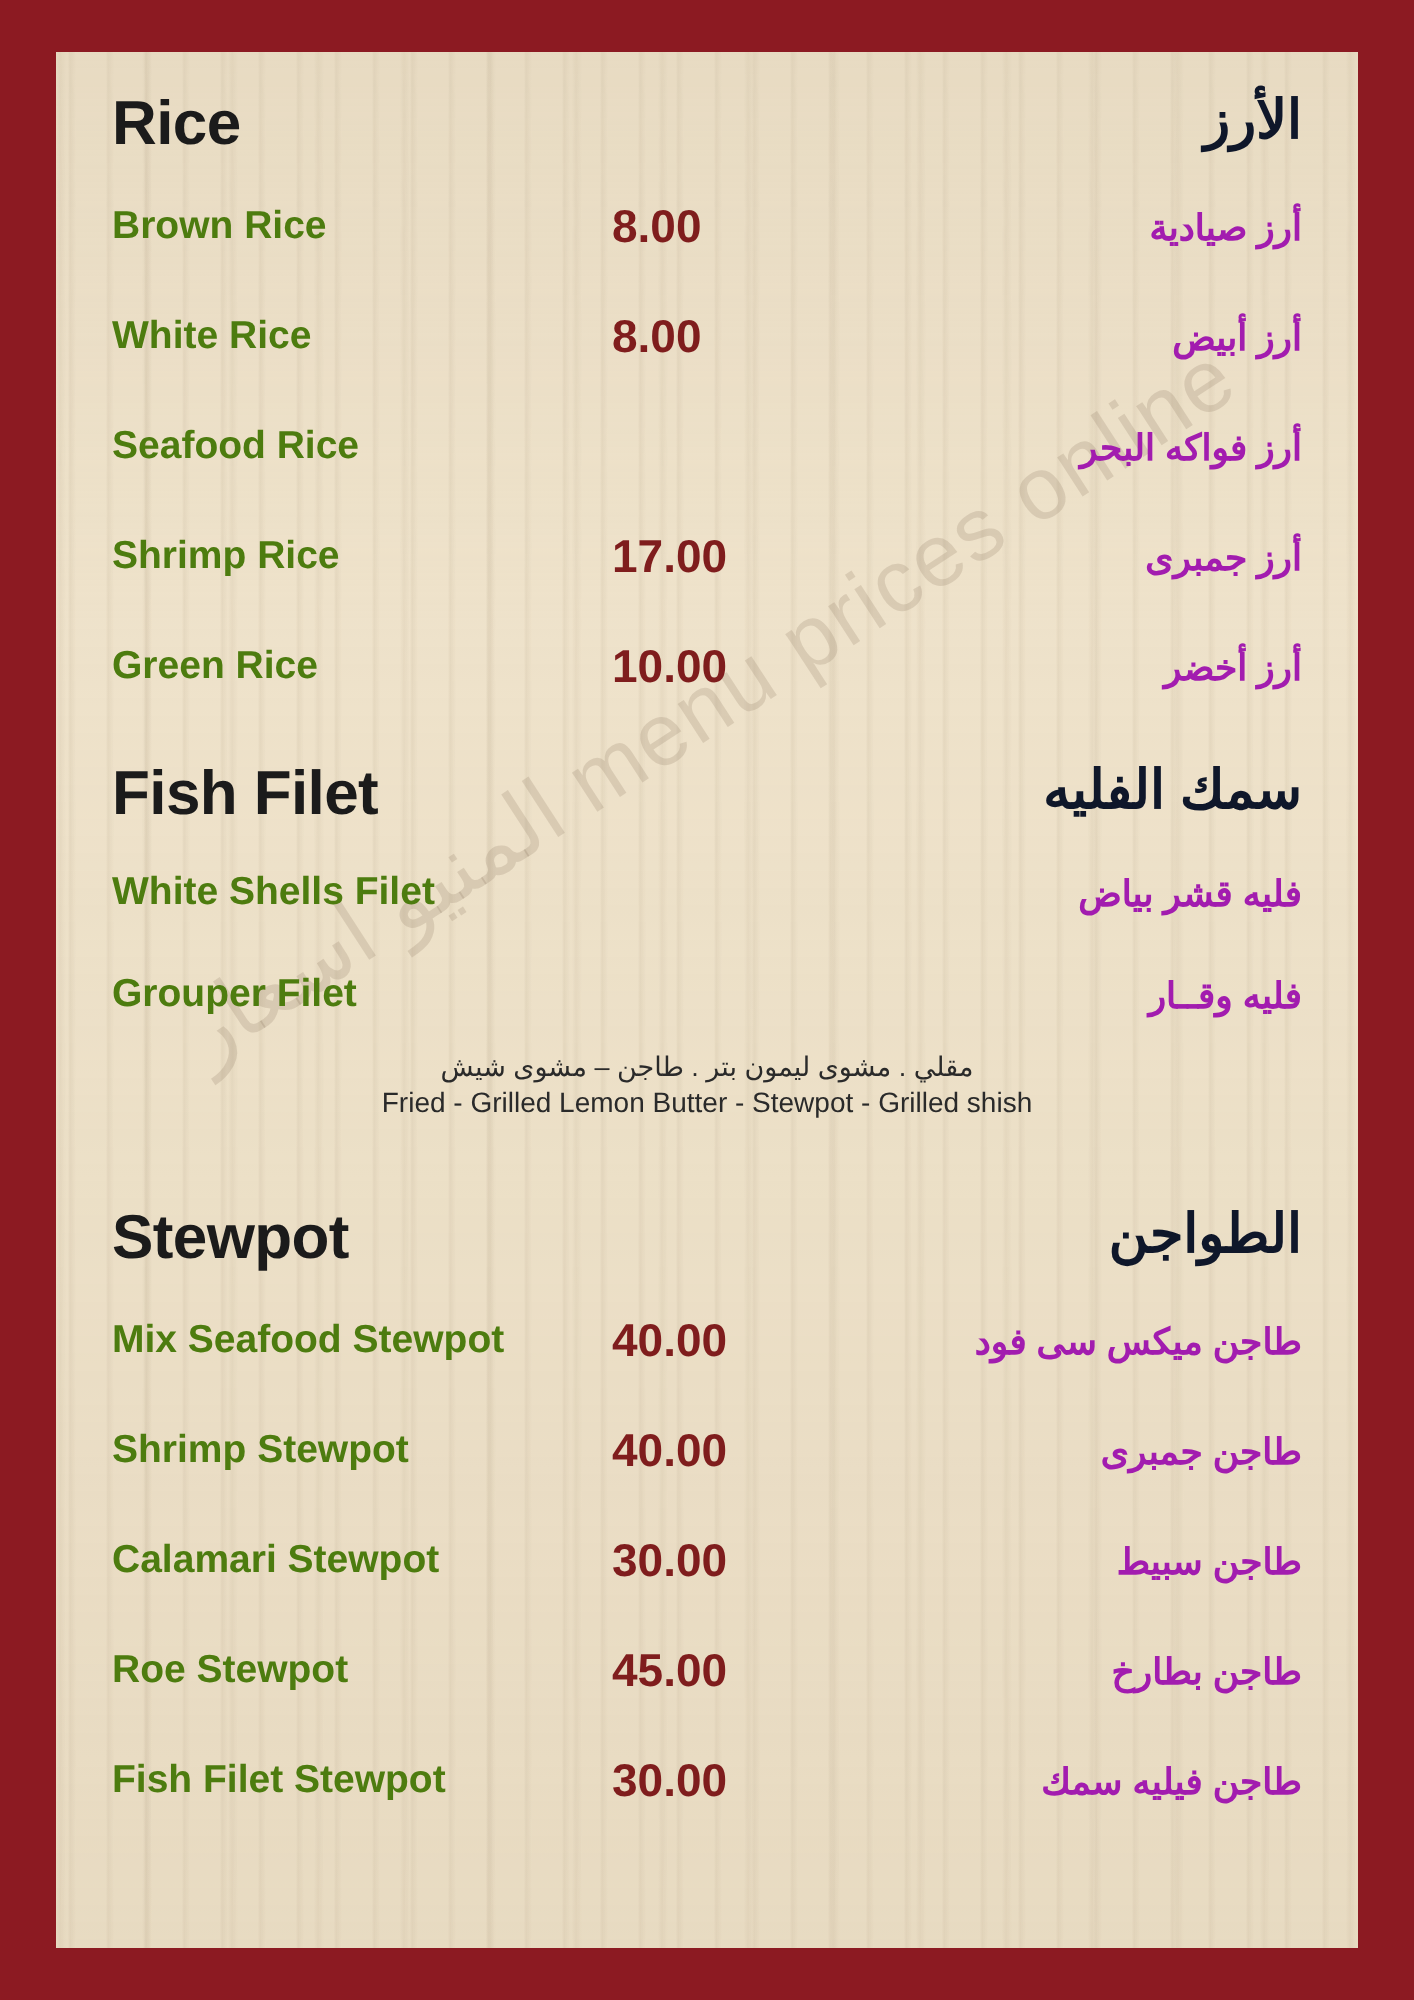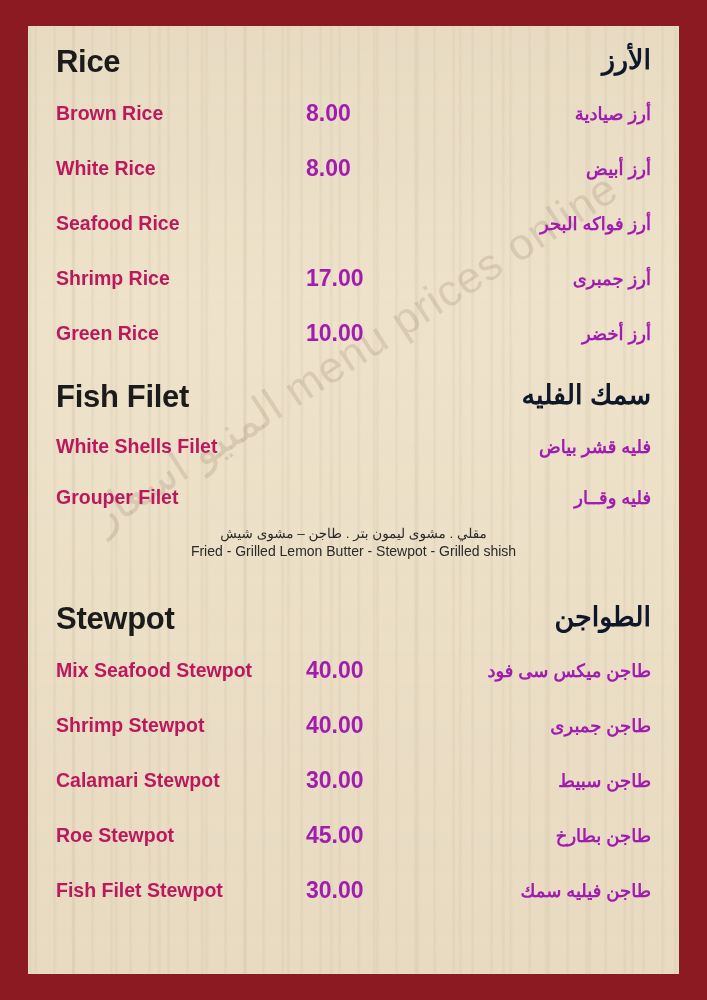--- a/index.html
+++ b/index.html
@@ -87,29 +87,29 @@
     align-items: center;
     justify-content: space-between;
     height: 55px;
   }
   .row.compact { height: 51px; }
   .item-en {
     flex: 0 0 auto;
     width: 250px;
     font-size: 19.5px;
     font-weight: bold;
-    color: #be185d;
+    color: #4d7c0f;
   }
   .item-price {
     flex: 0 0 auto;
     width: 120px;
     text-align: left;
     font-size: 23px;
     font-weight: bold;
-    color: #a21caf;
+    color: #7f1d1d;
   }
   .item-ar {
     flex: 1 1 auto;
     text-align: right;
     font-size: 18px;
     font-weight: bold;
     color: #a21caf;
     direction: rtl;
   }
   .note {

